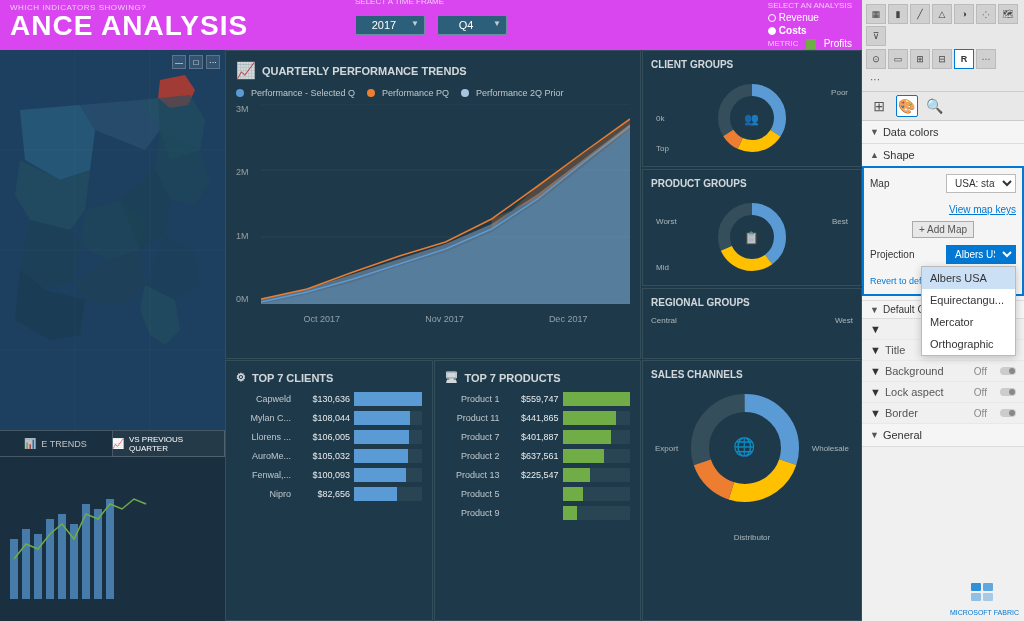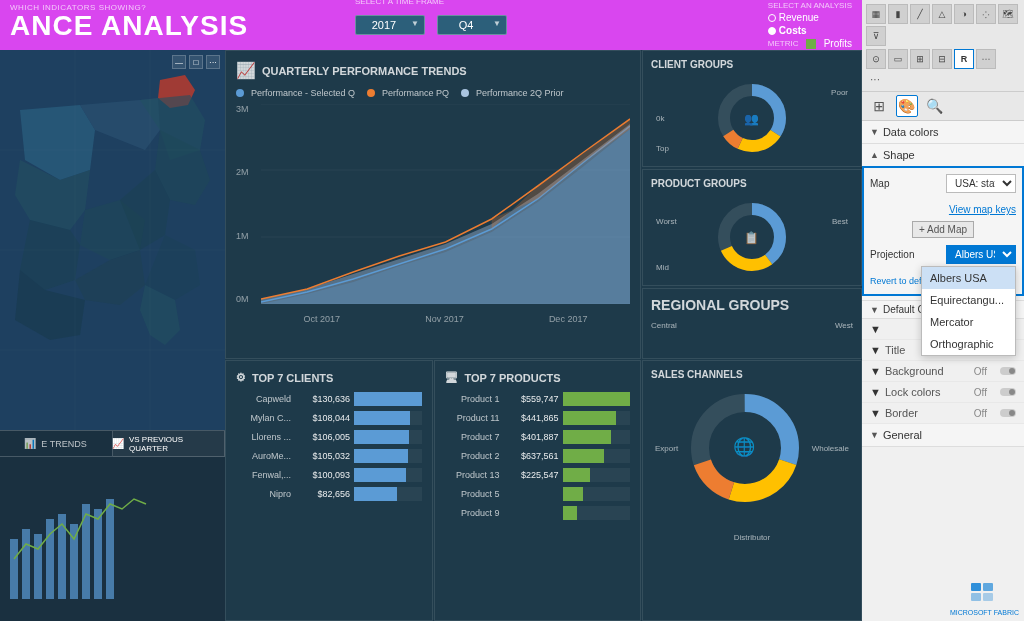--- a/index.html
+++ b/index.html
@@ -735,21 +735,21 @@
 
                   <text x="45" y="40" text-anchor="middle" fill="rgba(255,255,255,0.7)" font-size="12">📋</text>
                 </svg>
                 <span class="donut-label-right" style="top:20px;">Best</span>
                 <span style="position:absolute; left:5px; bottom:5px; font-size:8px; color:rgba(255,255,255,0.6);">Mid</span>
               </div>
             </div>
 
             <div class="regional-panel" style="margin-top:1px;">
               <div class="panel-title">
-                <span style="font-size:14px;">REGIONAL GROUPS</span>
+                <span style="font-size:10px;">REGIONAL GROUPS</span>
               </div>
               <div class="donut-labels-horizontal">
                 <span>Central</span>
                 <span>West</span>
               </div>
             </div>
 
           </div>
         </div>
 
@@ -995,21 +995,21 @@
       </div>
       <div class="toggle-switch">
         <span>Off</span>
         <div class="toggle-circle"></div>
       </div>
     </div>
 
     <div class="toggle-row">
       <div style="display:flex;align-items:center;gap:4px;">
         <span class="chevron">▼</span>
-        <span class="toggle-label">Lock colors</span>
+        <span class="toggle-label">Lock aspect</span>
       </div>
       <div class="toggle-switch">
         <span>Off</span>
         <div class="toggle-circle"></div>
       </div>
     </div>
 
     <div class="toggle-row">
       <div style="display:flex;align-items:center;gap:4px;">
         <span class="chevron">▼</span>

